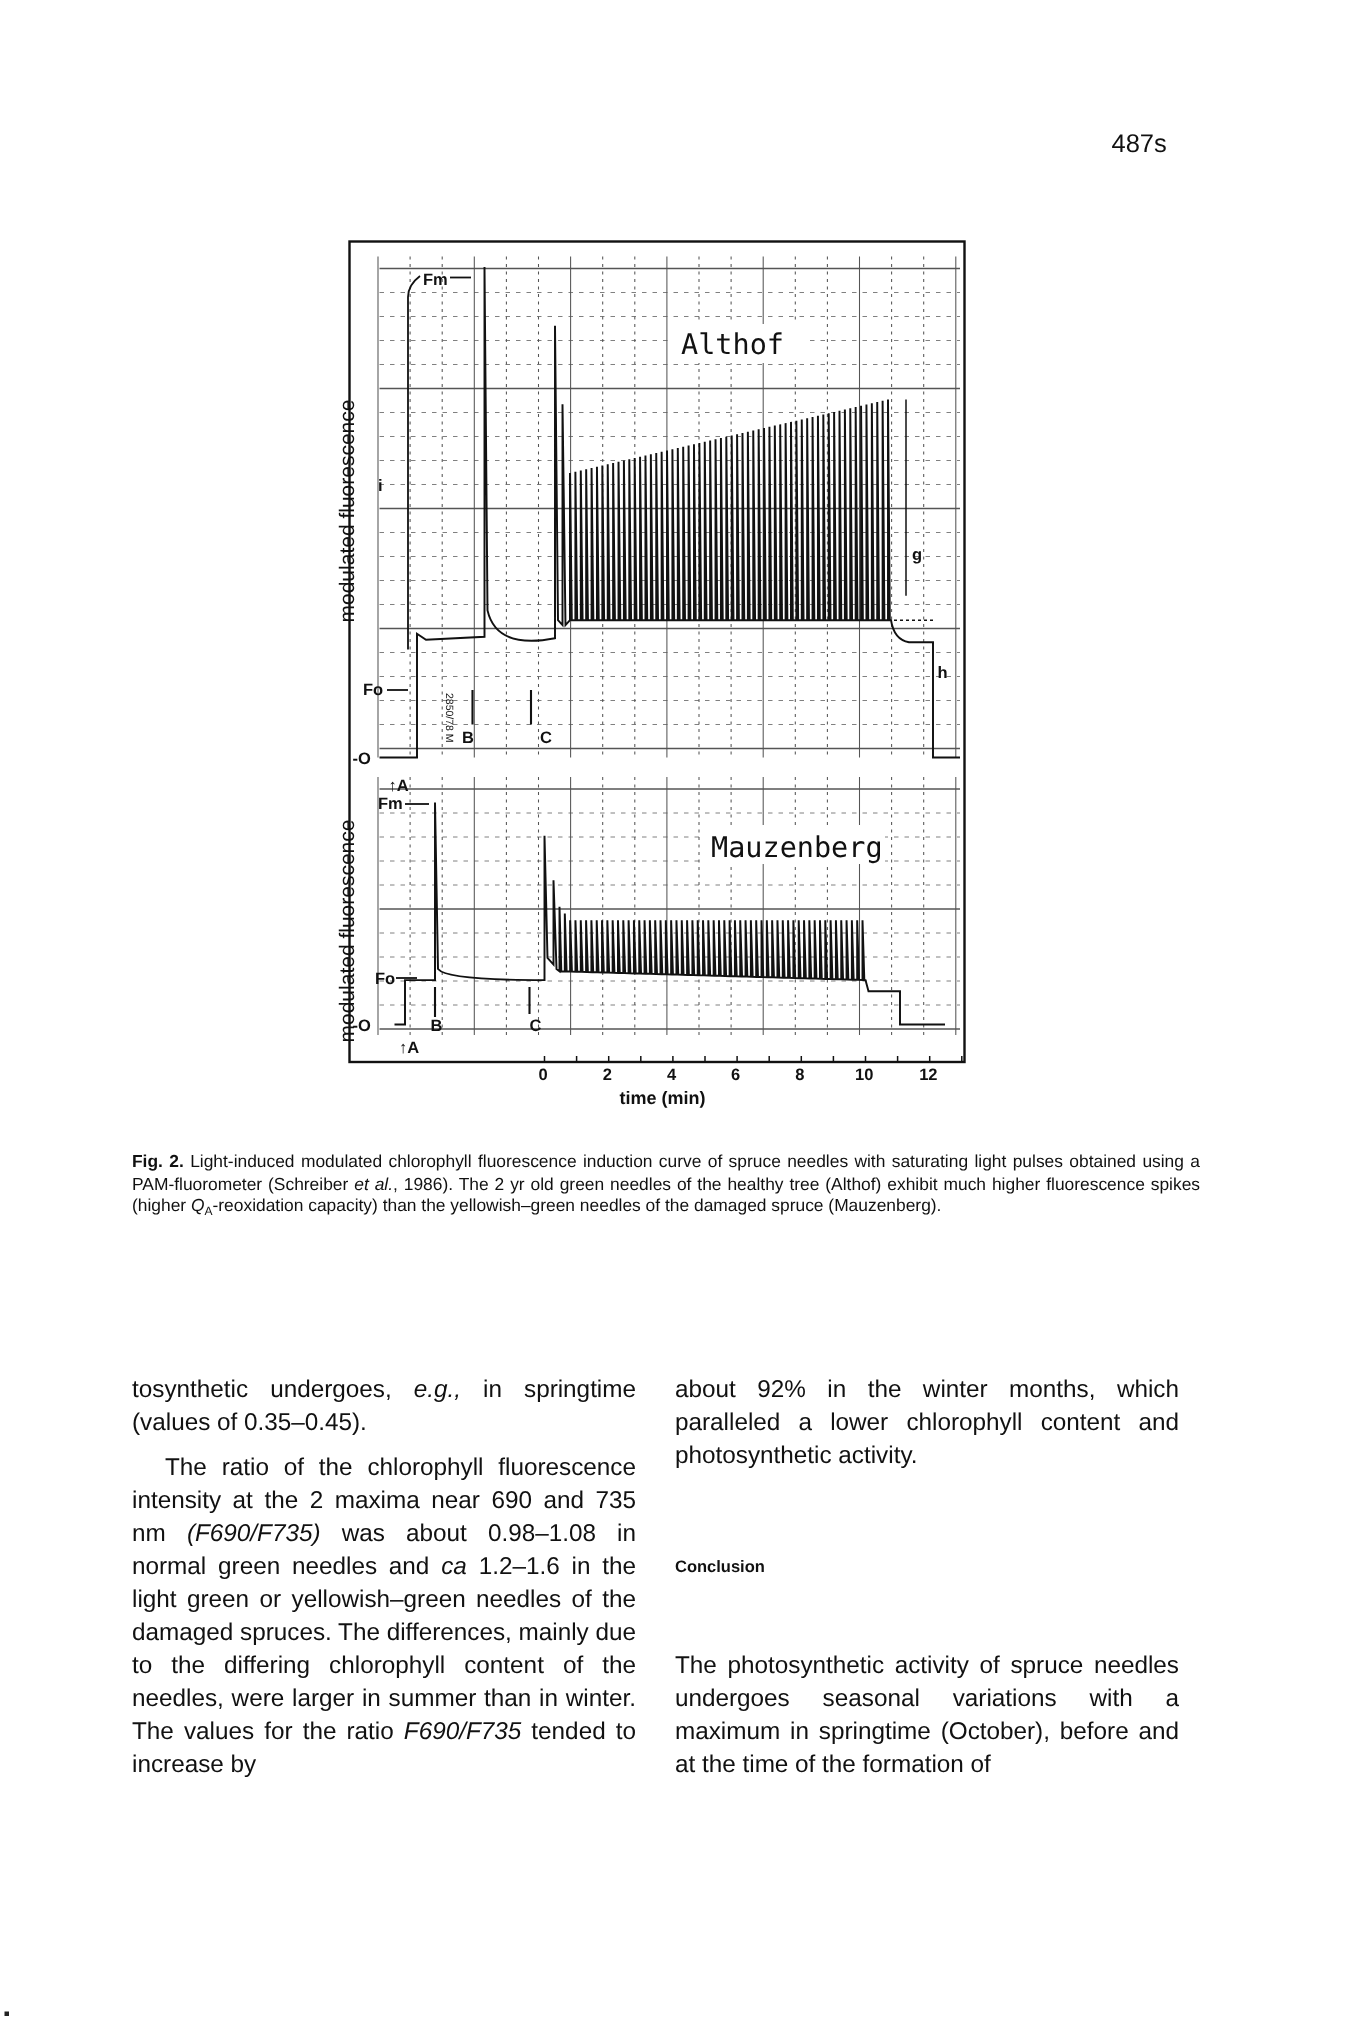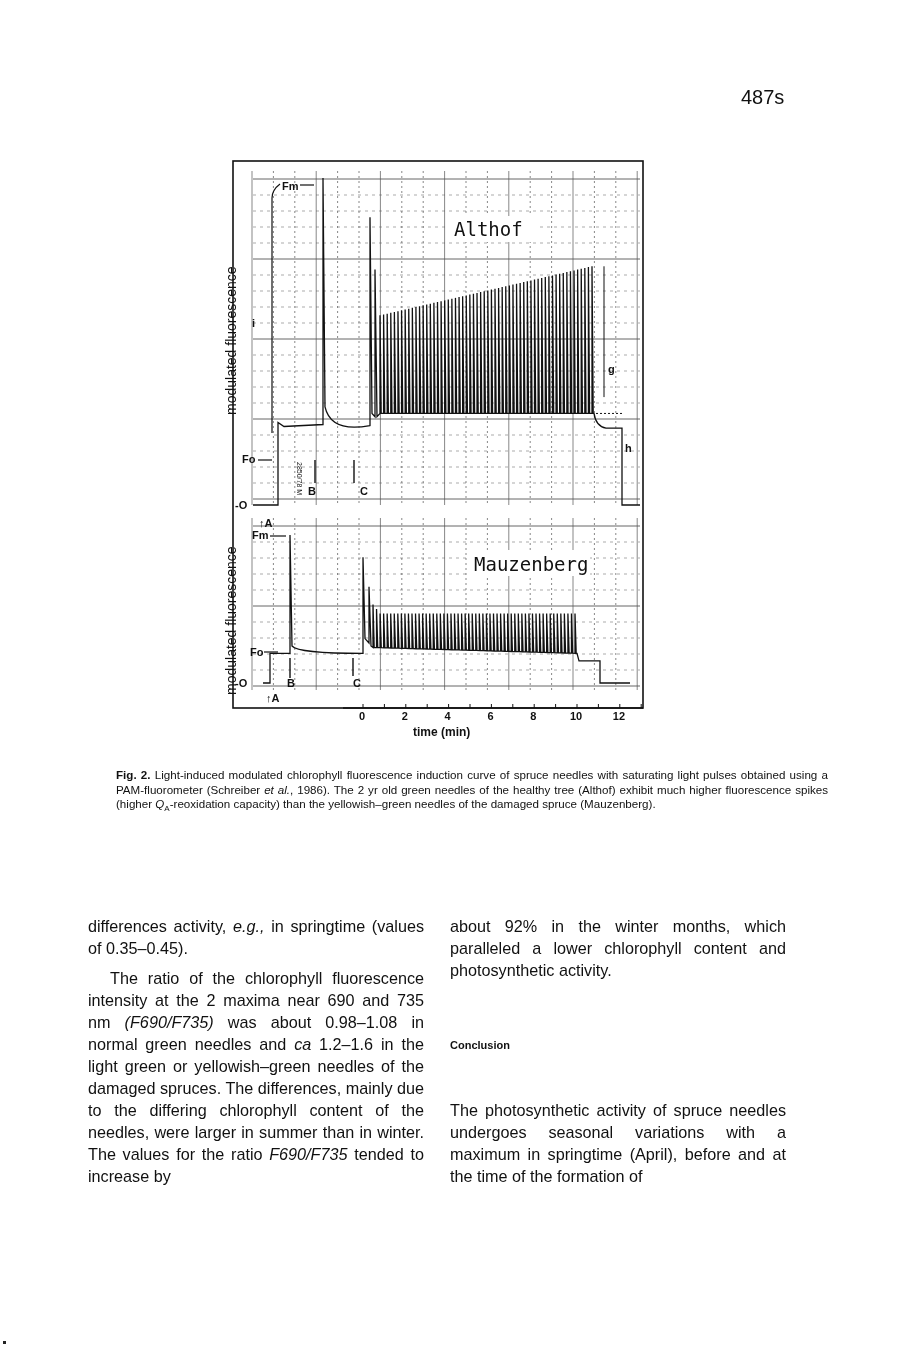--- a/index.html
+++ b/index.html
@@ -1,22 +1,22 @@
 <!DOCTYPE html>
 <html><head>
 <meta charset="utf-8">
 <style>
   html, body { margin: 0; padding: 0; background: #ffffff; }
   body { width: 897px; height: 1345px; position: relative; overflow: hidden;
          font-family: "Liberation Sans", sans-serif; color: #111; }
-  .page-number { position: absolute; left: 741px; top: 86px; font-size: 20px; }
+  .page-number { position: absolute; left: 741px; top: 86px; font-size: 17px; }
   .figure { position: absolute; left: 200px; top: 150px; width: 470px; height: 600px; }
   .figure svg { position: absolute; left: 0; top: 0; }
   .caption { position: absolute; left: 88px; top: 768px; width: 712px;
-             font-size: 11.6px; line-height: 14.6px; text-align: justify; margin-left: 28px; }
+             font-size: 11.6px; line-height: 14.6px; text-align: justify; }
   .caption b { font-weight: bold; }
   .col { position: absolute; top: 915px; width: 336px; font-size: 16.2px; line-height: 22px; }
   .col p { margin: 0; text-align: justify; }
   .col-left { left: 88px; }
   .col-right { left: 450px; }
   .indent { text-indent: 22px; margin-top: 8px !important; }
   .heading { font-weight: bold; font-size: 11px; margin: 53px 0 43px 0 !important; }
   .dot { position: absolute; left: 3px; top: 1341px; width: 3px; height: 3px; background: #222; }
 </style>
 </head>
@@ -160,23 +160,23 @@
       <text x="412.79999999999995" y="570" font-family="&quot;Liberation Sans&quot;, sans-serif" font-size="11" font-weight="bold" fill="#111">12</text>
       <text x="213" y="586" font-family="&quot;Liberation Sans&quot;, sans-serif" font-size="12" font-weight="bold" fill="#111">time (min)</text>
     </svg>
 </div>
 
 <div class="caption">
   <b>Fig. 2.</b><span> Light-induced modulated chlorophyll fluorescence induction curve of spruce needles with saturating light pulses obtained using a PAM-fluorometer (Schreiber </span><i>et al.</i><span>, 1986). The 2 yr old green needles of the healthy tree (Althof) exhibit much higher fluorescence spikes (higher </span><i>Q</i><sub style="font-size:8px">A</sub><span>-reoxidation capacity) than the yellowish–green needles of the damaged spruce (Mauzenberg).</span>
 </div>
 
 <div class="col col-left">
-  <p><span>differences activity, </span><i>e.g.,</i><span> in springtime (values of 0.35–0.45).</span></p>
+  <p><span>tosynthetic undergoes, </span><i>e.g.,</i><span> in springtime (values of 0.35–0.45).</span></p>
   <p class="indent"><span>The ratio of the chlorophyll fluorescence intensity at the 2 maxima near 690 and 735 nm </span><i>(F690/F735)</i><span> was about 0.98–1.08 in normal green needles and </span><i>ca</i><span> 1.2–1.6 in the light green or yellowish–green needles of the damaged spruces. The differences, mainly due to the differing chlorophyll content of the needles, were larger in summer than in winter. The values for the ratio </span><i>F690/F735</i><span> tended to increase by</span></p>
 </div>
 
 <div class="col col-right">
   <p>about 92% in the winter months, which paralleled a lower chlorophyll content and photosynthetic activity.</p>
   <p class="heading">Conclusion</p>
-  <p>The photosynthetic activity of spruce needles undergoes seasonal variations with a maximum in springtime (April), before and at the time of the formation of</p>
+  <p>The photosynthetic activity of spruce needles undergoes seasonal variations with a maximum in springtime (October), before and at the time of the formation of</p>
 </div>
 
 <div class="dot"></div>
 
 </body></html>

